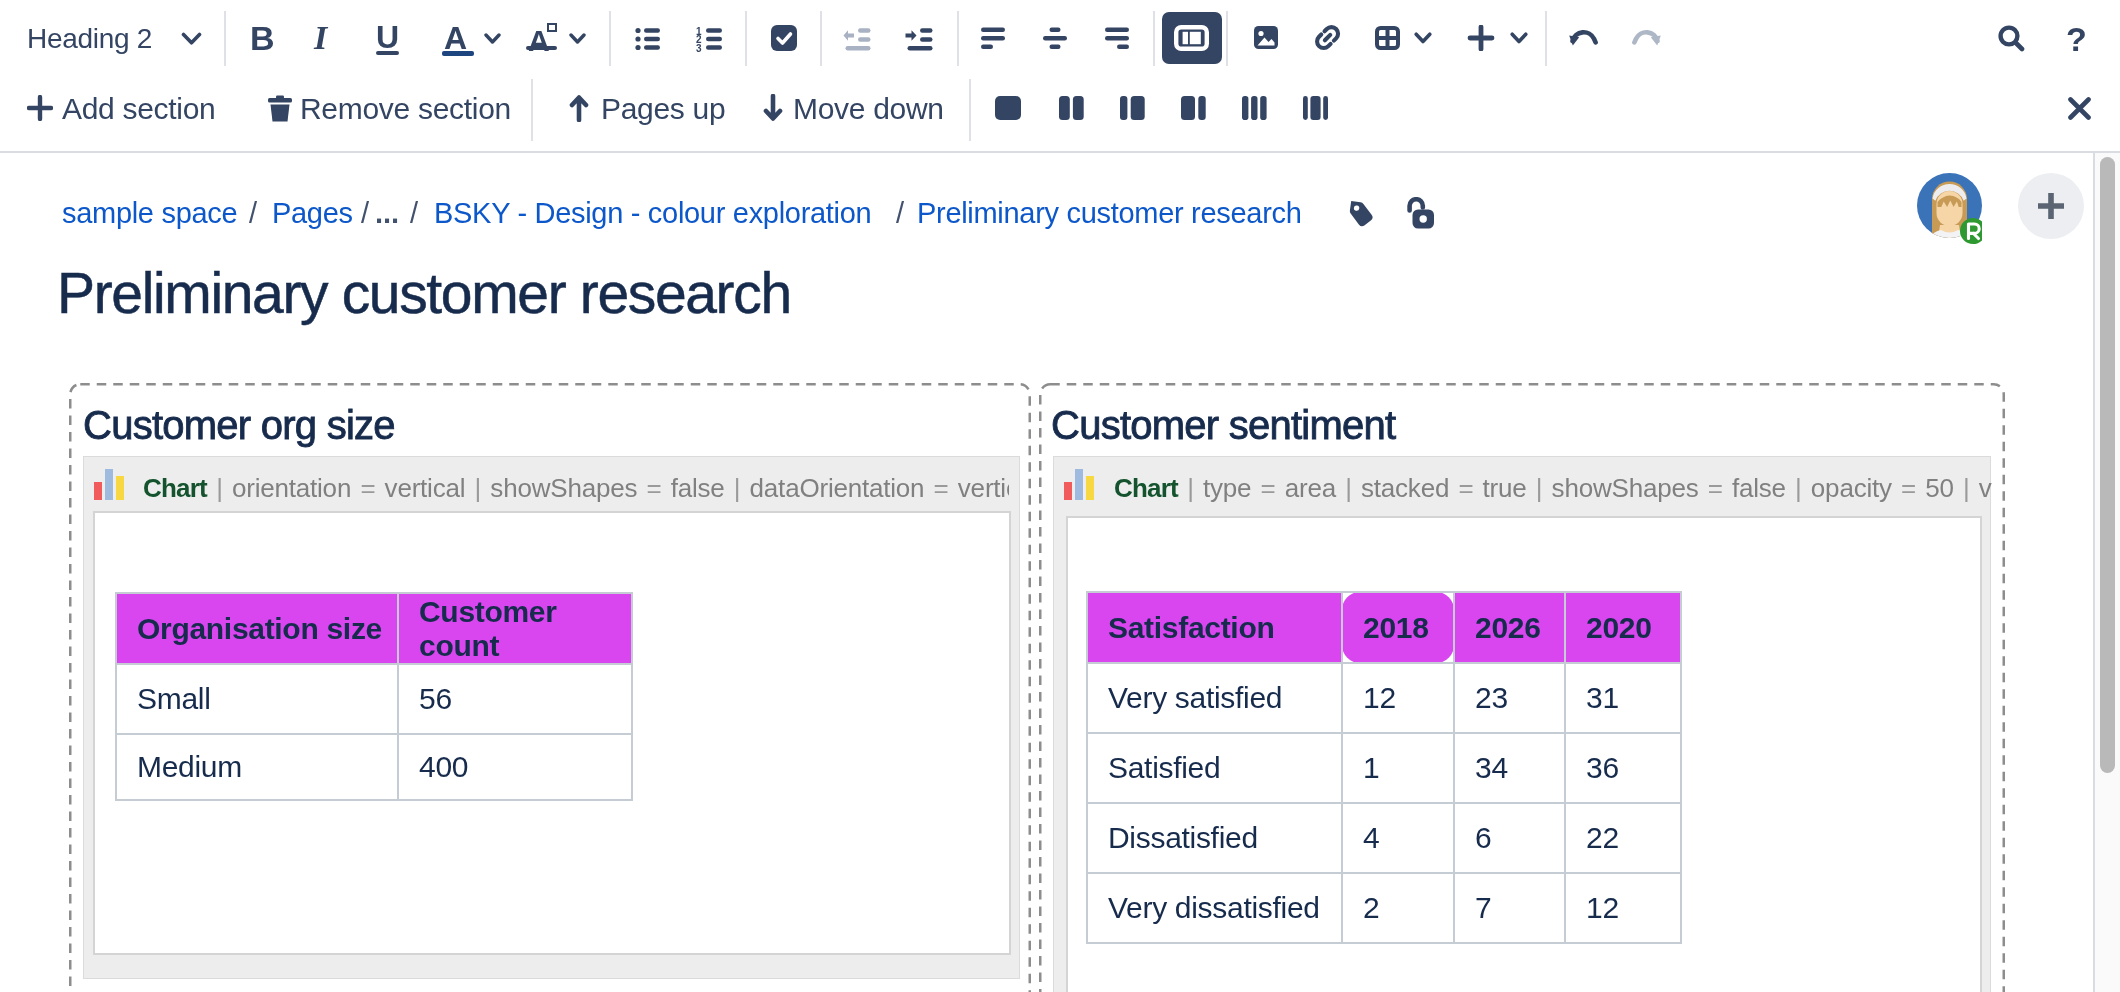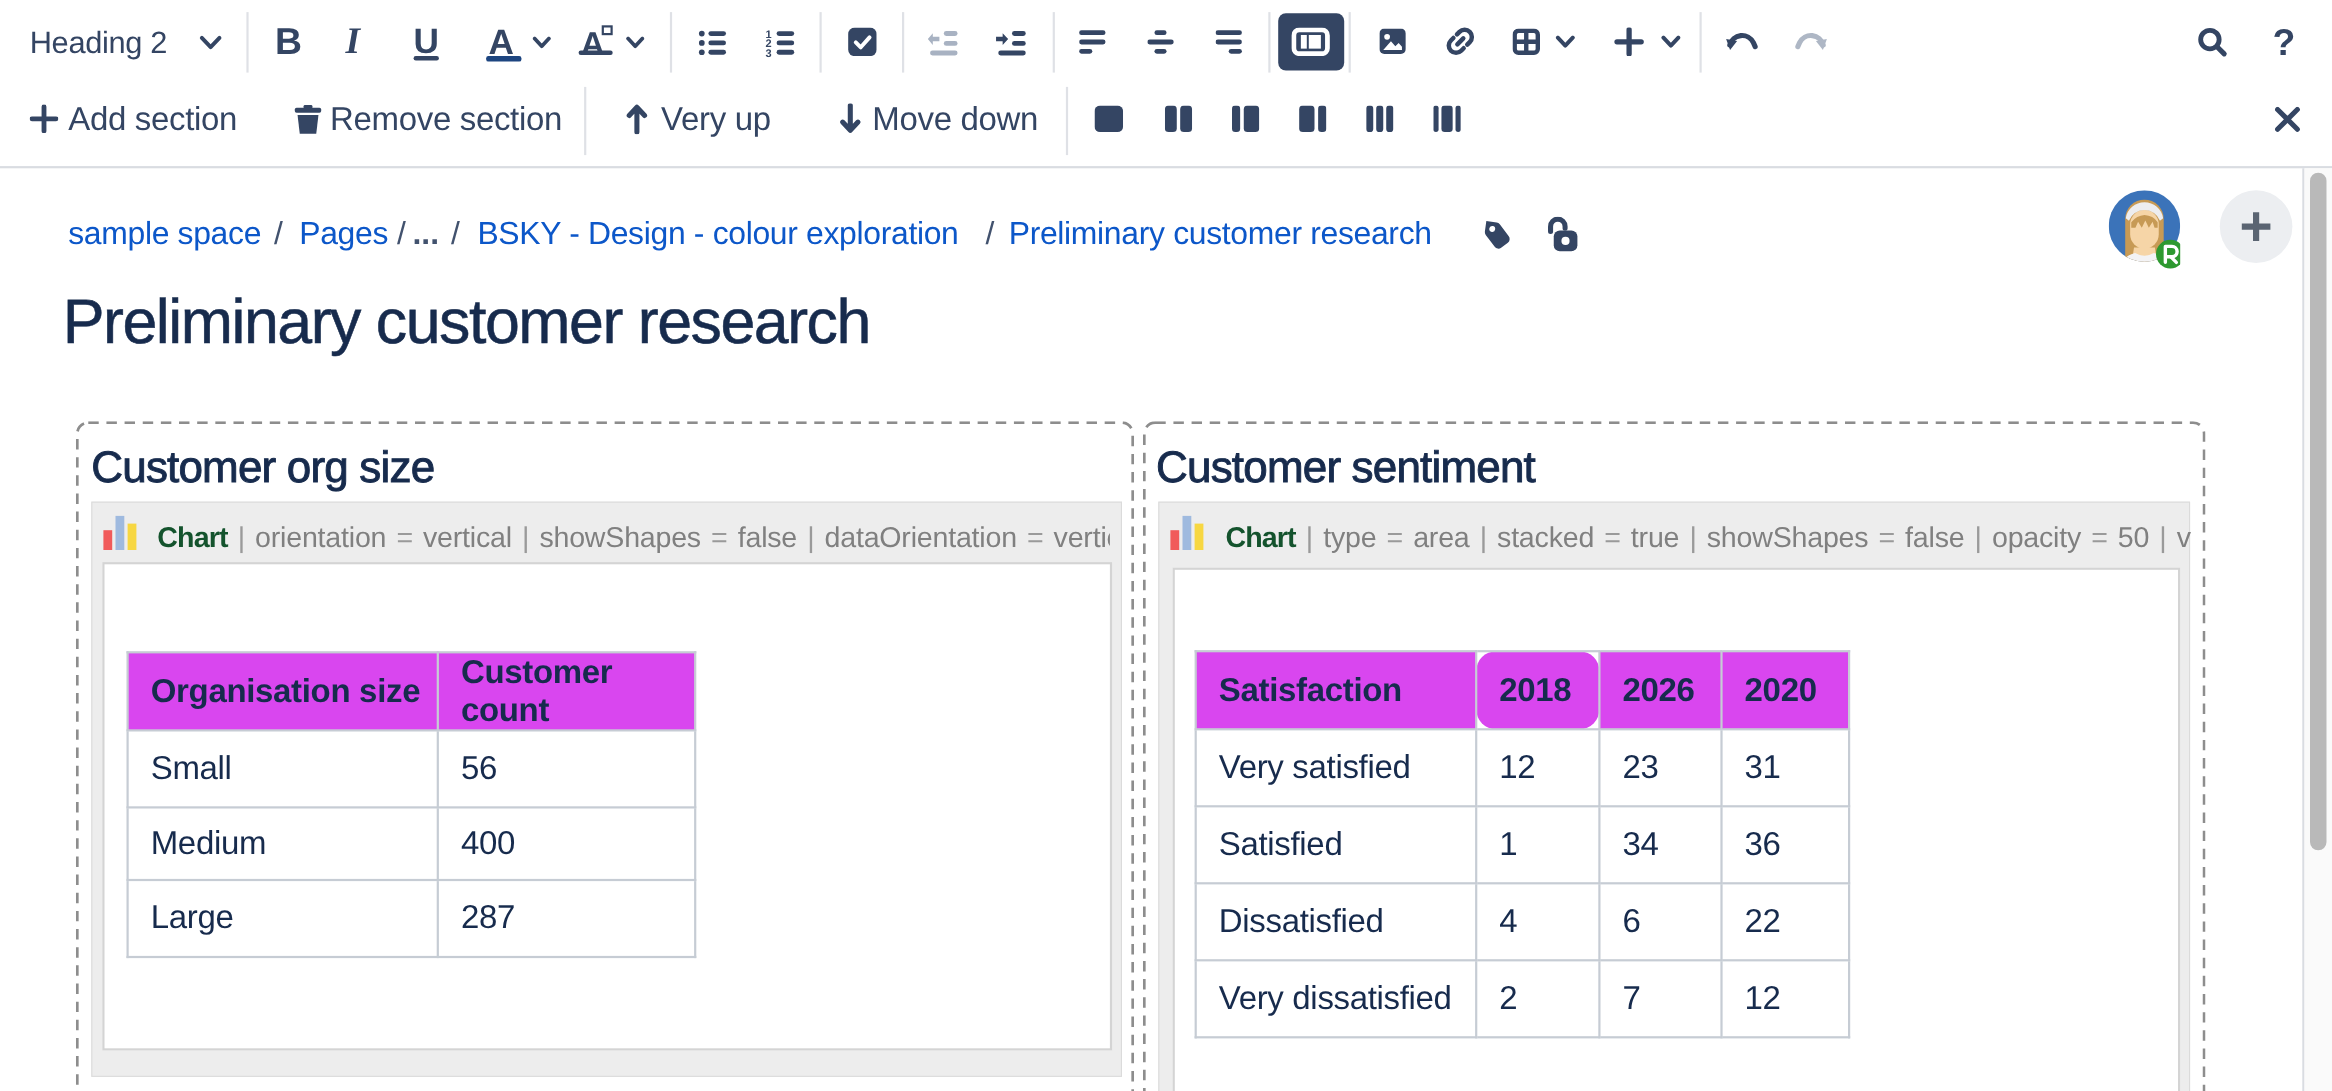--- a/index.html
+++ b/index.html
@@ -192,21 +192,21 @@
       <rect x="2" y="3" width="24" height="4.6" rx="1.6"></rect>
       <rect x="10" y="0.5" width="8" height="4" rx="1.2"></rect>
  <path d="M4.5 9.5 L23.5 9.5 L21.5 26.5 L6.5 26.5 Z"></path>
     </g>
   </svg>
 <div class="tbtxt" style="left:300px;top:94px;">Remove section</div>
 <div class="sep2" style="left:531px;"></div>
 <svg class="ic" style="left:569px;top:94px;" width="20" height="28" viewBox="0 0 20 28">
  <path d="M10 26 L10 6 M3 11 L10 3.5 L17 11" fill="none" stroke="#344563" stroke-width="4.6" stroke-linecap="round" stroke-linejoin="round"></path>
   </svg>
-<div class="tbtxt" style="left:601px;top:94px;">Very up</div>
+<div class="tbtxt" style="left:601px;top:94px;">Pages up</div>
 <svg class="ic" style="left:763px;top:94px;" width="20" height="28" viewBox="0 0 20 28">
  <path d="M10 2 L10 22 M3 17 L10 24.5 L17 17" fill="none" stroke="#344563" stroke-width="4.6" stroke-linecap="round" stroke-linejoin="round"></path>
   </svg>
 <div class="tbtxt" style="left:793px;top:94px;">Move down</div>
 <div class="sep2" style="left:969px;"></div>
 
 <svg class="ic" style="left:995px;top:96px;" width="26" height="24" viewBox="0 0 26 24">
     <rect x="0" y="0" width="26" height="24" rx="5" fill="#344563"></rect>
   </svg>
 <svg class="ic" style="left:1059px;top:96px;" width="25" height="24" viewBox="0 0 25 24">
@@ -327,24 +327,20 @@
         <th style="width:234px;">Customer count</th>
       </tr>
   <tr style="height:70px;">
         <td>Small</td>
         <td>56</td>
       </tr>
   <tr style="height:66px;">
         <td>Medium</td>
         <td>400</td>
       </tr>
-  <tr style="height:70px;">
-        <td>Large</td>
-        <td>287</td>
-      </tr>
 </tbody>
   </table>
 
 
 <svg class="ic" style="left:1039px;top:383px;" width="966" height="609" viewBox="0 0 966 609">
   <rect x="1.25" y="1.25" width="963.5" height="700" rx="10" fill="none" stroke="#8D8D8D" stroke-width="2.5" stroke-dasharray="9.5 7"></rect>
   </svg>
 <div class="h2" style="left:1051px;top:405px;">Customer sentiment</div>
 <div class="macro" style="left:1053px;top:456px;width:938px;height:620px;">
   <div class="macrotxt" style="left:60px;top:16px;width:878px;"><b>Chart</b> <span class="pp">|</span> type <span class="pp">=</span> area <span class="pp">|</span> stacked <span class="pp">=</span> true <span class="pp">|</span> showShapes <span class="pp">=</span> false <span class="pp">|</span> opacity <span class="pp">=</span> 50 <span class="pp">|</span> v</div>

